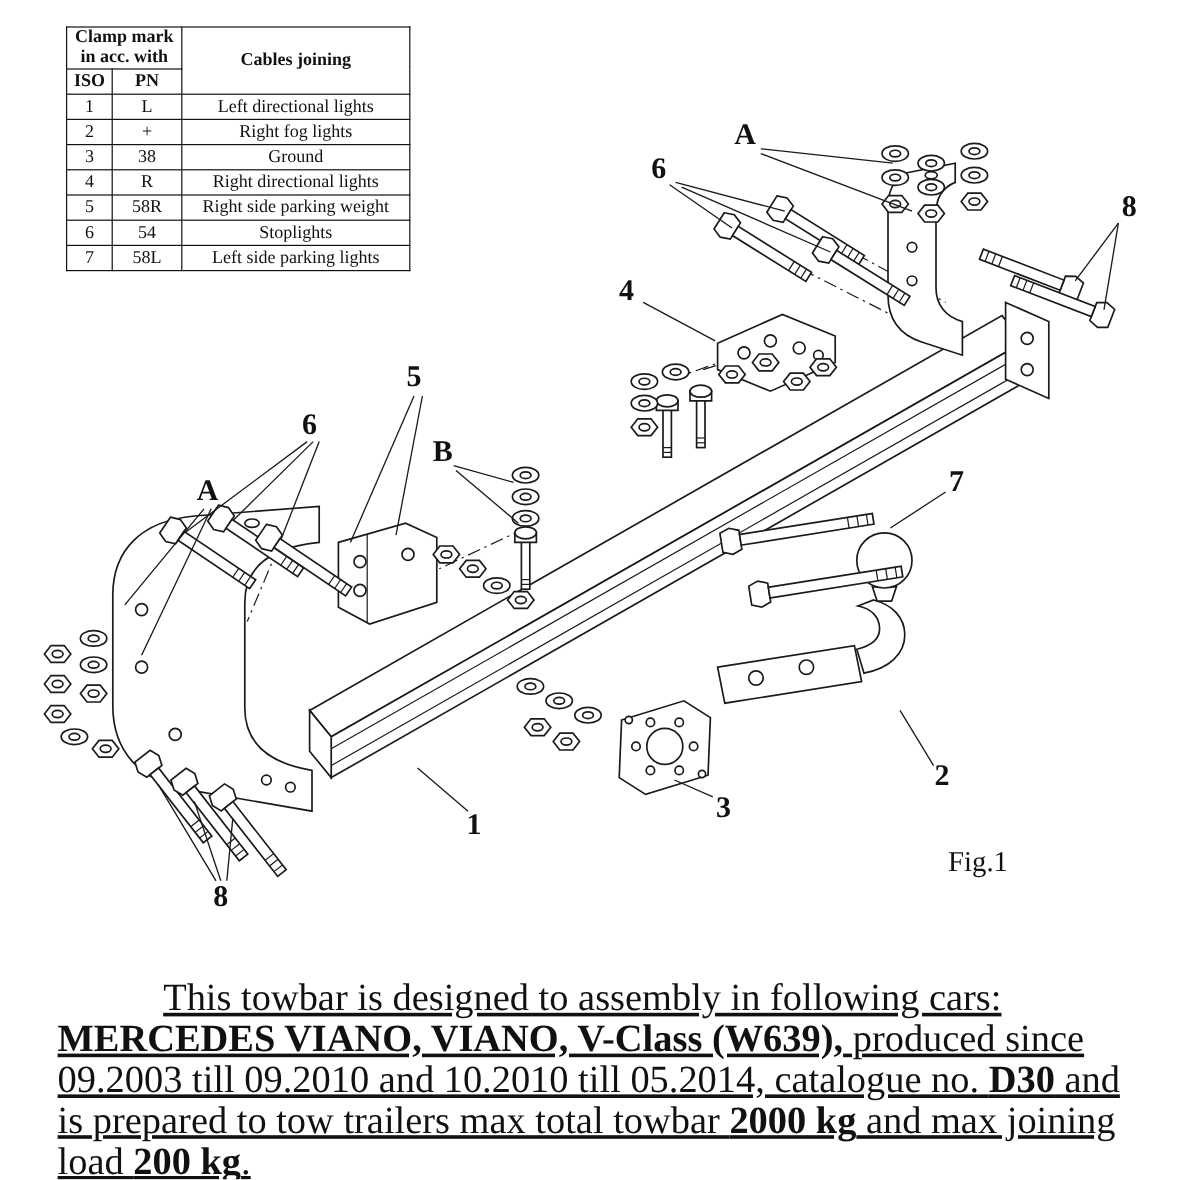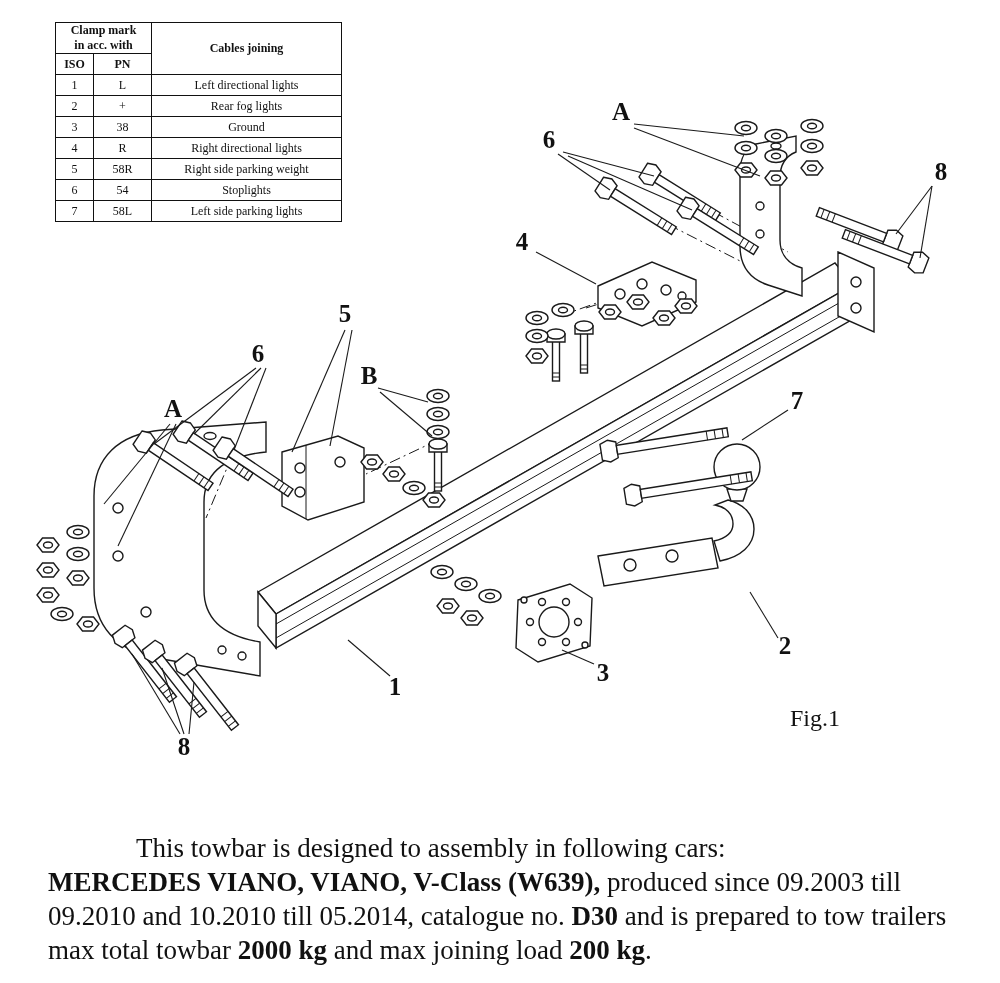--- a/index.html
+++ b/index.html
@@ -1,38 +1,38 @@
 <!DOCTYPE html>
 <html><head>
 <meta charset="utf-8">
 <style>
   * { margin:0; padding:0; box-sizing:border-box; }
   html,body { width:1000px; height:983px; background:#fff; font-family:"Liberation Serif",serif; color:#111; }
   .page { position:relative; width:1000px; height:983px; background:#fff; overflow:hidden; }
 
   
-  .clamp-table { position:absolute; left:55px; top:22px; border-collapse:collapse; font-size:12px; }
+  .clamp-table { position:absolute; left:55px; top:22px; border-collapse:collapse; font-size:15px; }
   .clamp-table td, .clamp-table th { border:1.5px solid #111; padding:0 5px; height:21px; font-weight:normal; }
   .clamp-table .hd { font-weight:bold; text-align:center; }
   .clamp-table .c { text-align:center; }
   .clamp-table .desc { text-align:center; min-width:190px; }
   .clamp-table .iso { min-width:38px; }
   .clamp-table .pn { min-width:58px; }
 
   
   .figure-svg { position:absolute; left:0; top:0; }
   .fw   { fill:#fff; stroke:#1a1a1a; stroke-width:1.4; }
   .thin { fill:none; stroke:#1a1a1a; stroke-width:1; }
   .dash { fill:none; stroke:#1a1a1a; stroke-width:1; stroke-dasharray:11 4 2 4; }
   .leader { fill:none; stroke:#1a1a1a; stroke-width:1.1; }
   .callout { font:bold 25px "Liberation Serif",serif; fill:#111; }
   .figcap  { font:24px "Liberation Serif",serif; fill:#111; }
 
   
-  .description { position:absolute; left:48px; top:831px; width:908px; font-size:27px; line-height:34px; }
+  .description { position:absolute; left:48px; top:814px; width:908px; font-size:32px; line-height:34px;text-decoration:underline; }
   .intro-line { padding-left:88px; }
   .bld { font-weight:bold; }
 </style>
 </head>
 <body>
 
 <div class="page">
 
   <table class="clamp-table">
     <tbody>
@@ -48,21 +48,21 @@
       <th class="hd pn">PN</th>
     </tr>
     <tr>
           <td class="c iso">1</td>
           <td class="c pn">L</td>
           <td class="desc">Left directional lights</td>
         </tr>
     <tr>
           <td class="c iso">2</td>
           <td class="c pn">+</td>
-          <td class="desc">Rear fog lights</td>
+          <td class="desc">Right fog lights</td>
         </tr>
     <tr>
           <td class="c iso">3</td>
           <td class="c pn">38</td>
           <td class="desc">Ground</td>
         </tr>
     <tr>
           <td class="c iso">4</td>
           <td class="c pn">R</td>
           <td class="desc">Right directional lights</td>

